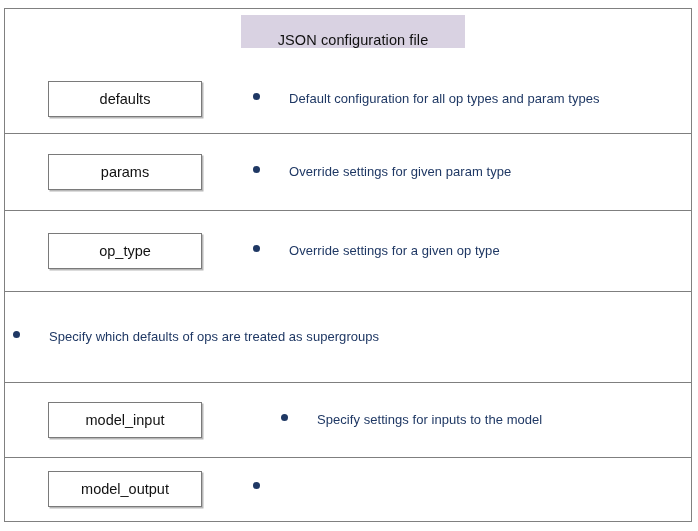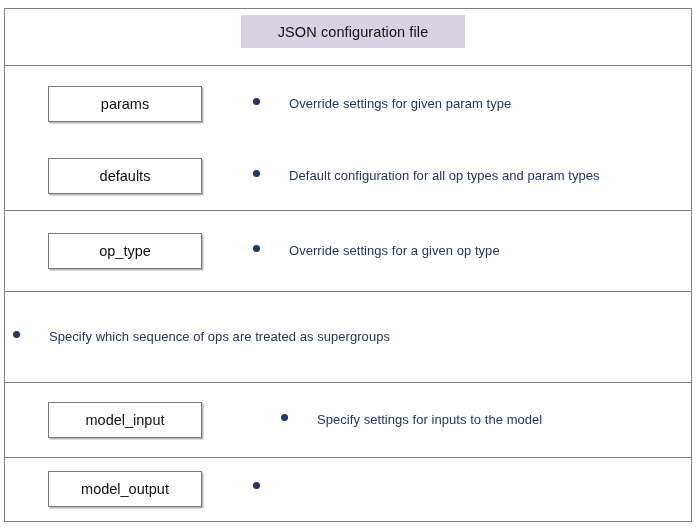--- a/index.html
+++ b/index.html
@@ -31,21 +31,21 @@
     height: 56px;
   }
   .header-box {
     position: absolute;
     left: 236px;
     top: 6px;
     width: 224px;
     height: 33px;
     background: #d9d2e2;
     display: flex;
-    align-items: center;
+    align-items: flex-end;
     justify-content: center;
   }
   .header-box-label {
     font-size: 14.5px;
     color: #111111;
     letter-spacing: 0.1px;
   }
 
   
   .row {
@@ -117,67 +117,67 @@
 <body>
 
 <div id="diagram">
 
   <div class="header-row">
     <div class="header-box">
       <span class="header-box-label">JSON configuration file</span>
     </div>
   </div>
 
+  <div class="row first r0">
+    <div class="key-cell">
+      <div class="key-box">
+        <span class="key-box-label">defaults</span>
+      </div>
+    </div>
+    <div class="desc-cell">
+      <div class="bullet-line">
+        <span class="bullet-dot"></span>
+        <span class="bullet-text">Default configuration for all op types and param types</span>
+      </div>
+    </div>
+  </div>
+
   <div class="row r1">
     <div class="key-cell">
       <div class="key-box">
         <span class="key-box-label">params</span>
       </div>
     </div>
     <div class="desc-cell">
       <div class="bullet-line">
         <span class="bullet-dot"></span>
         <span class="bullet-text">Override settings for given param type</span>
       </div>
     </div>
   </div>
 
-  <div class="row first r0">
-    <div class="key-cell">
-      <div class="key-box">
-        <span class="key-box-label">defaults</span>
-      </div>
-    </div>
-    <div class="desc-cell">
-      <div class="bullet-line">
-        <span class="bullet-dot"></span>
-        <span class="bullet-text">Default configuration for all op types and param types</span>
-      </div>
-    </div>
-  </div>
-
   <div class="row r2">
     <div class="key-cell">
       <div class="key-box">
         <span class="key-box-label">op_type</span>
       </div>
     </div>
     <div class="desc-cell">
       <div class="bullet-line">
         <span class="bullet-dot"></span>
         <span class="bullet-text">Override settings for a given op type</span>
       </div>
     </div>
   </div>
 
   <div class="row r3">
     <div class="desc-cell">
       <div class="bullet-line">
         <span class="bullet-dot"></span>
-        <span class="bullet-text">Specify which sequence of ops are treated as supergroups</span>
+        <span class="bullet-text">Specify which defaults of ops are treated as supergroups</span>
       </div>
     </div>
   </div>
 
   <div class="row r4">
     <div class="key-cell">
       <div class="key-box">
         <span class="key-box-label">model_input</span>
       </div>
     </div>

